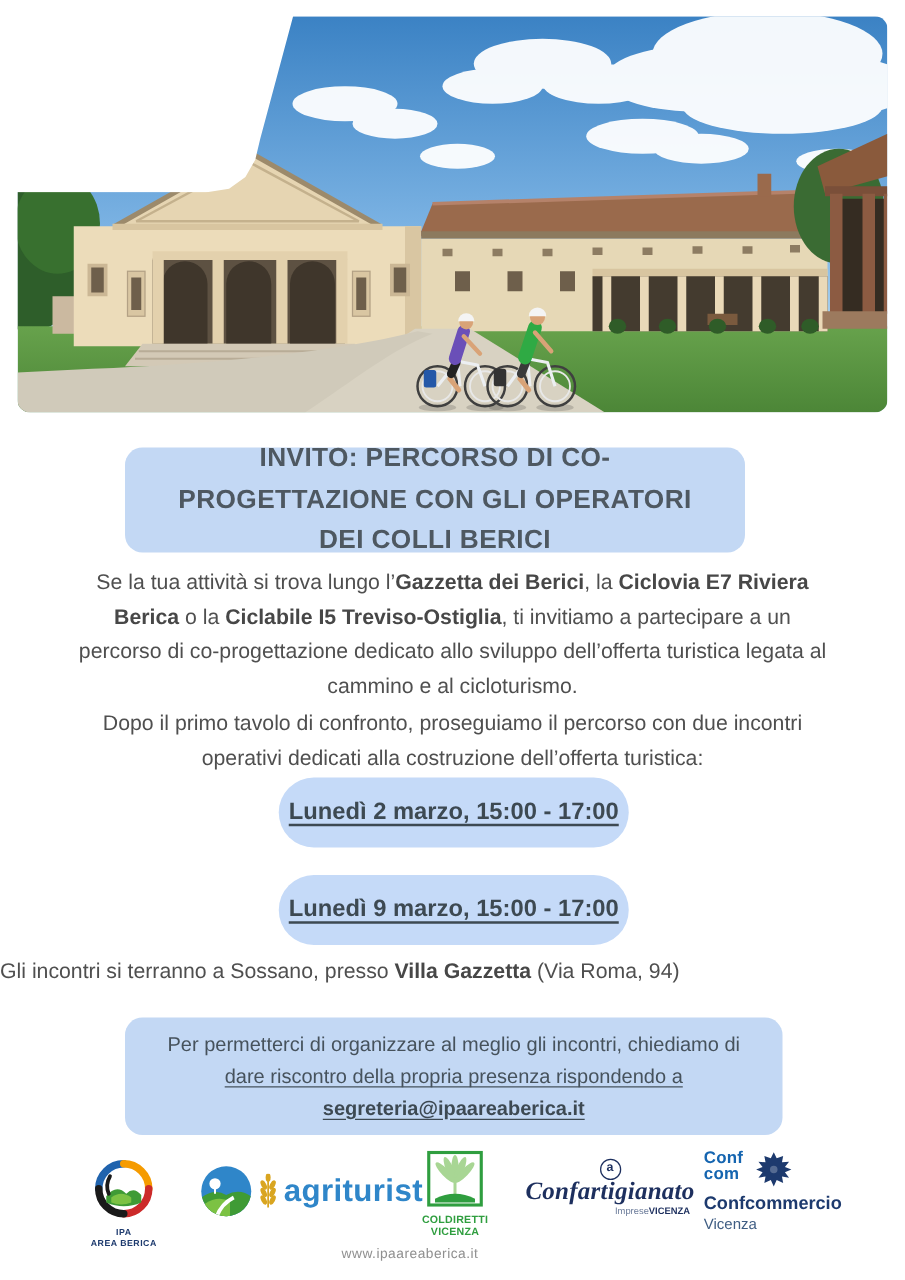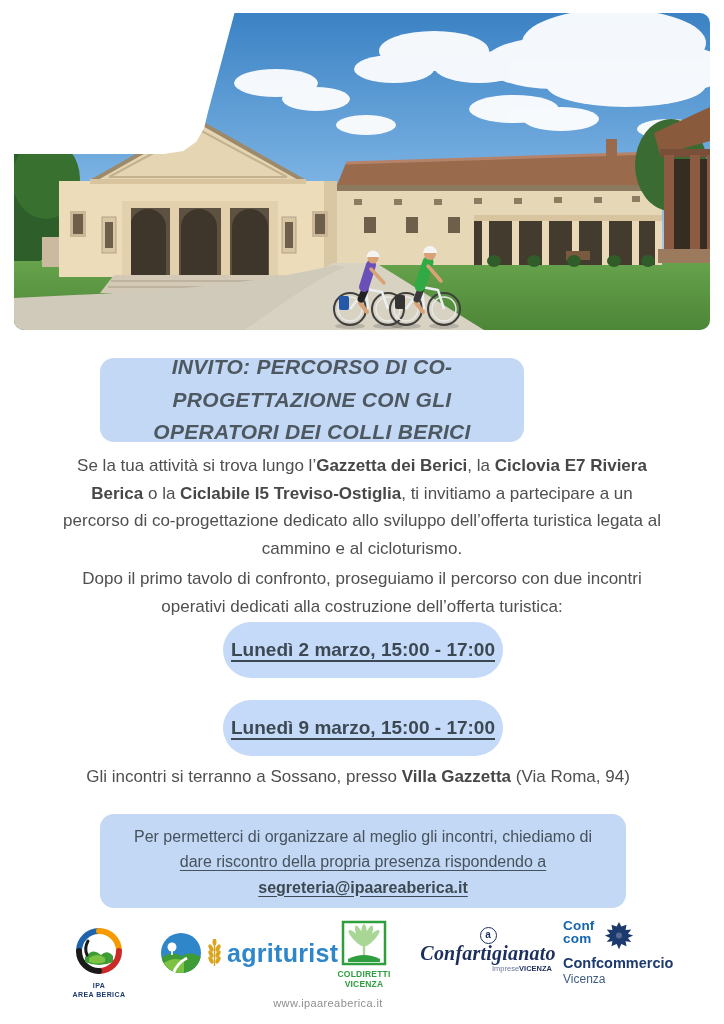--- a/index.html
+++ b/index.html
@@ -13,38 +13,38 @@
 
   
   .logo-card { position:absolute; left:0; top:0; width:238px; height:154px; background:#ffffff;
     clip-path: polygon(0 0, 100% 0, 87.5% 72%, 85.8% 83%, 82.5% 92%, 77% 98%, 69% 100%, 0 100%); }
   .brand { position:absolute; left:44px; top:22px; width:160px; }
   .brand-word1 { font-size:42px; font-weight:800; letter-spacing:2px; line-height:1.02; display:block; }
   .brand-word2 { font-size:37px; font-weight:800; letter-spacing:1px; line-height:1.05; display:block; }
   .brand-tagline { display:block; margin-top:5px; font-family:"Liberation Serif", serif; font-weight:700; font-size:15px; color:#26262e; letter-spacing:0.2px; }
 
   
-  .banner { position:absolute; left:100px; top:358px; width:424px; height:84px; background:#c3d8f4; border-radius:14px;
-    display:flex; align-items:center; justify-content:center; text-align:center; padding:0 40px;font-style:italic; }
+  .banner { position:absolute; left:100px; top:358px; width:496px; height:84px; background:#c3d8f4; border-radius:14px;
+    display:flex; align-items:center; justify-content:center; text-align:center; padding:0 40px; }
   .banner h1 { font-size:21px; font-weight:700; color:#4e5861; line-height:1.55; letter-spacing:0.3px; }
 
   
   .para { position:absolute; left:57px; width:610px; text-align:center; font-size:17px; line-height:1.62; color:#4f4f4f; }
   .intro { top:452px; }
   .followup { top:565px; }
   .para b { font-weight:700; color:#474747; }
 
   
   .pill { position:absolute; left:223px; width:280px; height:56px; background:#c5daf8; border-radius:28px;
     display:flex; align-items:center; justify-content:center; cursor:pointer; border:none; }
   .pill span { font-size:19px; font-weight:700; color:#3d4952; text-decoration:underline; text-underline-offset:4px; text-decoration-thickness:2px; }
   .pill1 { top:622px; }
   .pill2 { top:700px; }
 
-  .venue { position:absolute; left:0; top:767px; width:716px; text-align:center; font-size:17px; color:#4f4f4f; }
+  .venue { position:absolute; left:0; top:767px; width:716px; font-size:17px; color:#4f4f4f; }
   .venue b { font-weight:700; color:#474747; }
 
   
   .rsvp { position:absolute; left:100px; top:814px; width:526px; height:94px; background:#c3d8f4; border-radius:14px;
     text-align:center; font-size:16px; line-height:1.58; color:#46525c; padding:10px 26px; }
   .rsvp .u { text-decoration:underline; text-underline-offset:3px; }
   .rsvp .email { display:block; font-weight:700; text-decoration:underline; text-underline-offset:3px; color:#3d4952; }
 
   
   .partners { position:absolute; left:0; top:920px; width:724px; height:78px; }

